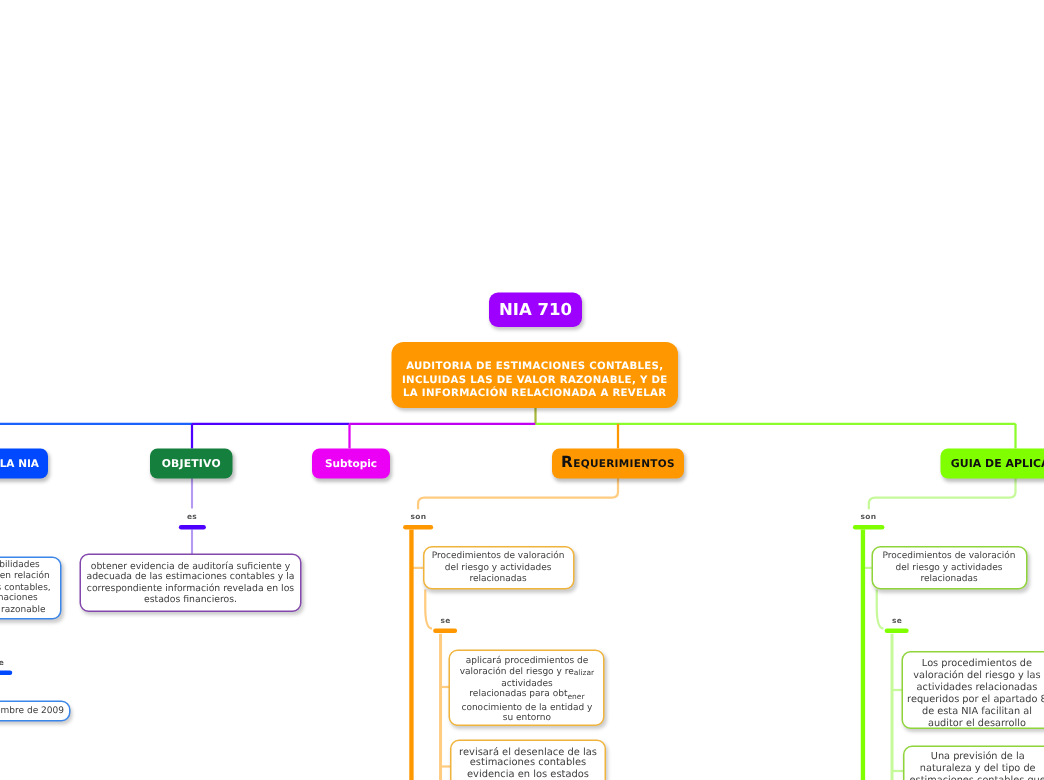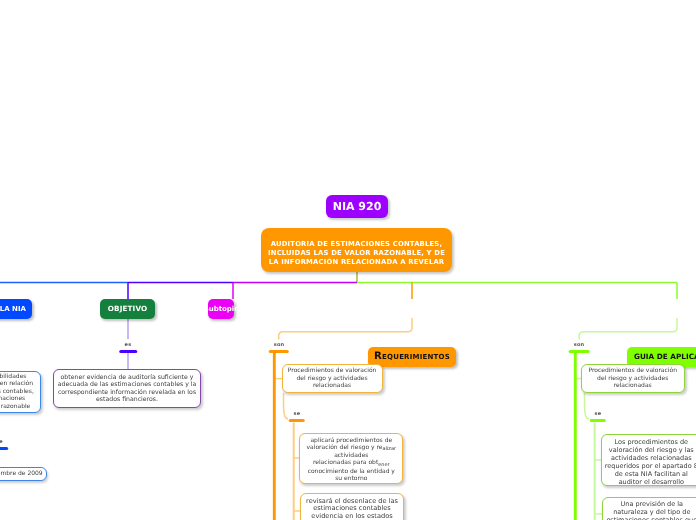--- a/index.html
+++ b/index.html
@@ -13,21 +13,21 @@
         justify-content:center;text-align:center;}
   .root{background:#9e00ff;color:#fff;font-weight:bold;font-size:11px;
         border-radius:6px;letter-spacing:0px;
         box-shadow:1.2px 2px 2.5px rgba(0,0,0,.22);}
   .main{background:#ff9800;color:#fff;font-weight:bold;font-size:6.8px;
         border-radius:8px;line-height:8.9px;padding:7px 6px 0;letter-spacing:.2px;
         box-shadow:1.2px 2px 2.5px rgba(0,0,0,.22);}
   .branch{color:#fff;font-weight:bold;font-size:7.2px;border-radius:5px;
         letter-spacing:.15px;box-shadow:1.2px 2px 2.5px rgba(0,0,0,.25);
         white-space:nowrap;}
-  .branch.dark{color:#111;margin-top:48px;}
+  .branch.dark{color:#111;}
   .smallcaps{font-variant:small-caps;font-size:10.2px;letter-spacing:.2px;}
   .leaf{background:#fff;color:#3d3d3d;font-size:6px;border-radius:6px;
         line-height:7.4px;border-width:1.4px;border-style:solid;padding:0 2px;
         white-space:pre-line;
         box-shadow:1.2px 2px 2.5px rgba(0,0,0,.2);}
   .oddwrap{white-space:normal;}
   .oddwrap div{margin:0;padding:0;line-height:7.25px;white-space:nowrap;}
   .oddwrap .ghost{font-size:5px;position:relative;top:1.2px;}
   .reltxt{position:absolute;font-size:5px;color:#555;font-weight:bold;
         letter-spacing:.2px;white-space:nowrap;transform:translateX(-50%);}
@@ -87,36 +87,36 @@
       <path d="M594.6,460 L602,460"></path>
       <path d="M594.6,514 L602,514"></path>
     </g>
     <g fill="none">
       <path d="M575.3,353 L575.3,521" stroke="#80ff00" stroke-width="2.9"></path>
       <path d="M594.7,422.5 L594.7,521" stroke="#c6f99a" stroke-width="2"></path>
     </g>
   </svg>
 
   <div class="node root" style="left:326px;top:195px;width:62px;height:23px;">
-    <span>NIA 920</span>
+    <span>NIA 710</span>
   </div>
 
   <div class="node main" style="left:261px;top:228px;width:191px;height:44px;">
     <span>AUDITORIA DE ESTIMACIONES CONTABLES, INCLUIDAS LAS DE VALOR RAZONABLE, Y DE LA INFORMACIÓN RELACIONADA A REVELAR</span>
   </div>
 
   <div class="node branch" style="left:-58px;top:299px;width:90.1px;height:19.5px;background:#0049ff;font-size:7px;letter-spacing:0;">
     <span>ALCANCE DE LA NIA</span>
   </div>
 
   <div class="node branch" style="left:100px;top:299px;width:55px;height:19.5px;background:#15803d;">
     <span>OBJETIVO</span>
   </div>
 
-  <div class="node branch" style="left:208px;top:299px;width:26px;height:19.5px;background:#ec00f5;font-size:7px;letter-spacing:0;">
+  <div class="node branch" style="left:208px;top:299px;width:52px;height:19.5px;background:#ec00f5;font-size:7px;letter-spacing:0;">
     <span>Subtopic</span>
   </div>
 
   <div class="node branch dark" style="left:368px;top:299px;width:88px;height:19.5px;background:#ff9800;">
     <span class="smallcaps">Requerimientos</span>
   </div>
 
   <div class="node branch dark" style="left:626.8px;top:299px;width:100.4px;height:19.5px;background:#80ff00;font-size:7.3px;letter-spacing:0;">
     <span>GUIA DE APLICACIÓN</span>
   </div>

